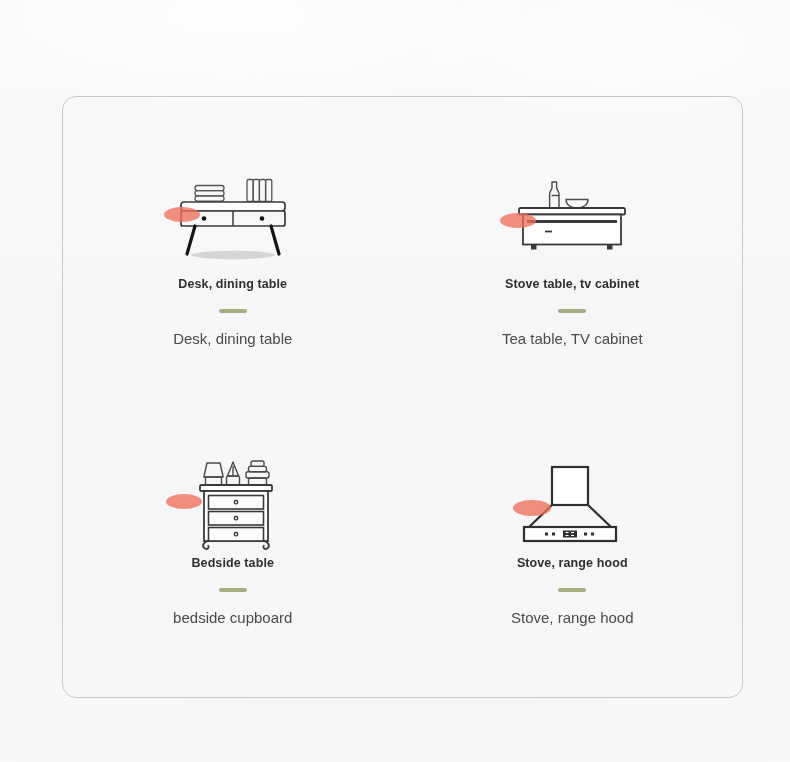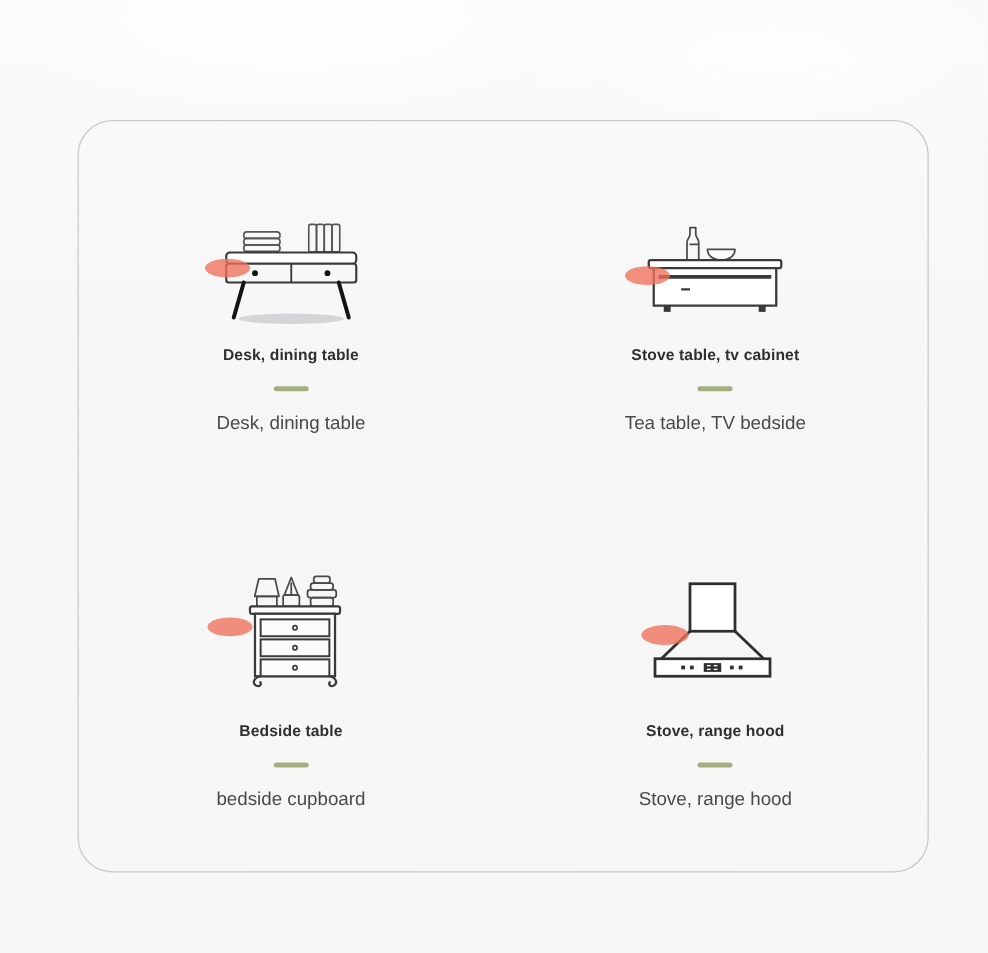--- a/index.html
+++ b/index.html
@@ -26,21 +26,21 @@
     pointer-events: none;
   }
 
   .card {
     position: absolute;
     left: 62px;
     top: 96px;
     width: 681px;
     height: 602px;
     border: 1px solid #c9c9cb;
-    border-radius: 28px;
+    border-radius: 14px;
     background: transparent;
     box-sizing: border-box;
   }
 
   .grid {
     position: absolute;
     inset: 0;
     display: grid;
     grid-template-columns: 1fr 1fr;
     grid-template-rows: 1fr 1fr;
@@ -66,21 +66,21 @@
   .cell.r2 .icon-wrap { margin-top: 56px; }
 
   .label-bold {
     font-size: 12.5px;
     font-weight: bold;
     color: #2f2f2f;
     letter-spacing: 0.1px;
     white-space: nowrap;
   }
   .cell.r1 .label-bold { margin-top: 16px; }
-  .cell.r2 .label-bold { margin-top: 25px; }
+  .cell.r2 .label-bold { margin-top: 3px; }
 
   .divider {
     width: 28px;
     height: 4px;
     border-radius: 3px;
     background: #a5ae80;
     margin-top: 18px;
   }
 
   .label-plain {
@@ -166,21 +166,21 @@
 
           <line x1="43" y1="60.5" x2="50" y2="60.5" stroke="#3a3a3a" stroke-width="1.8"></line>
 
           <rect x="29" y="73.5" width="5.5" height="5" fill="#3a3a3a"></rect>
           <rect x="105" y="73.5" width="5.5" height="5" fill="#3a3a3a"></rect>
         </svg>
         <div class="blob" style="left:3px; top:42px; width:36px; height:15px;"></div>
       </div>
       <div class="label-bold">Stove table, tv cabinet</div>
       <div class="divider"></div>
-      <div class="label-plain">Tea table, TV bedside</div>
+      <div class="label-plain">Tea table, TV cabinet</div>
     </div>
 
     <div class="cell r2">
       <div class="icon-wrap" style="height:100px;">
         <svg width="140" height="100" viewBox="0 0 140 100" aria-hidden="true">
 
           <g fill="none" stroke="#4a4a4a" stroke-width="1.4" stroke-linejoin="round">
             <path d="M44 10 h13 l3.2 14 h-19.4 z"></path>
             <path d="M42.5 24 h16 v7 a8 8 0 0 1 -16 0 z"></path>
           </g>

